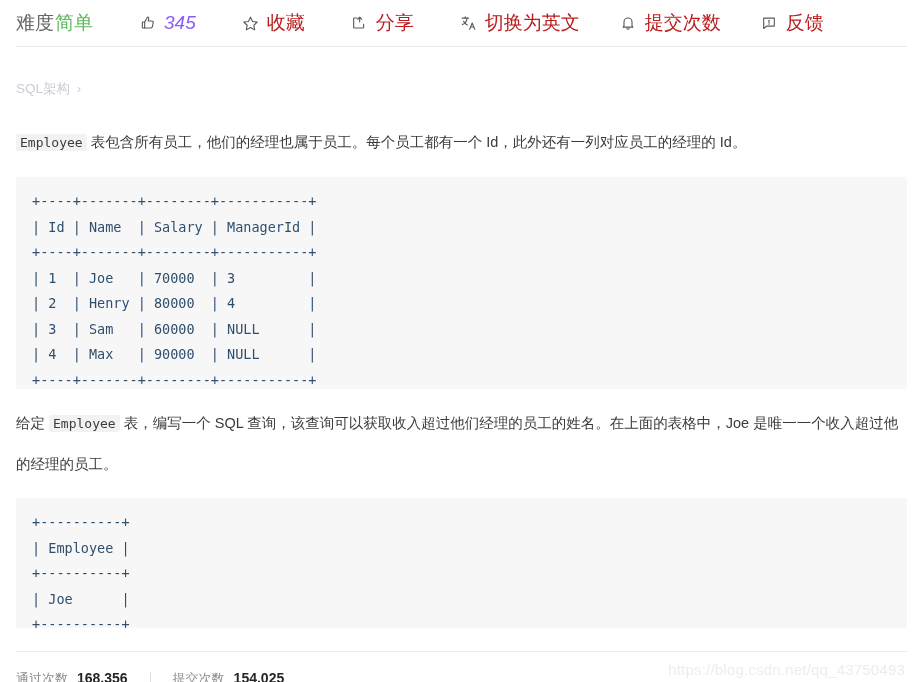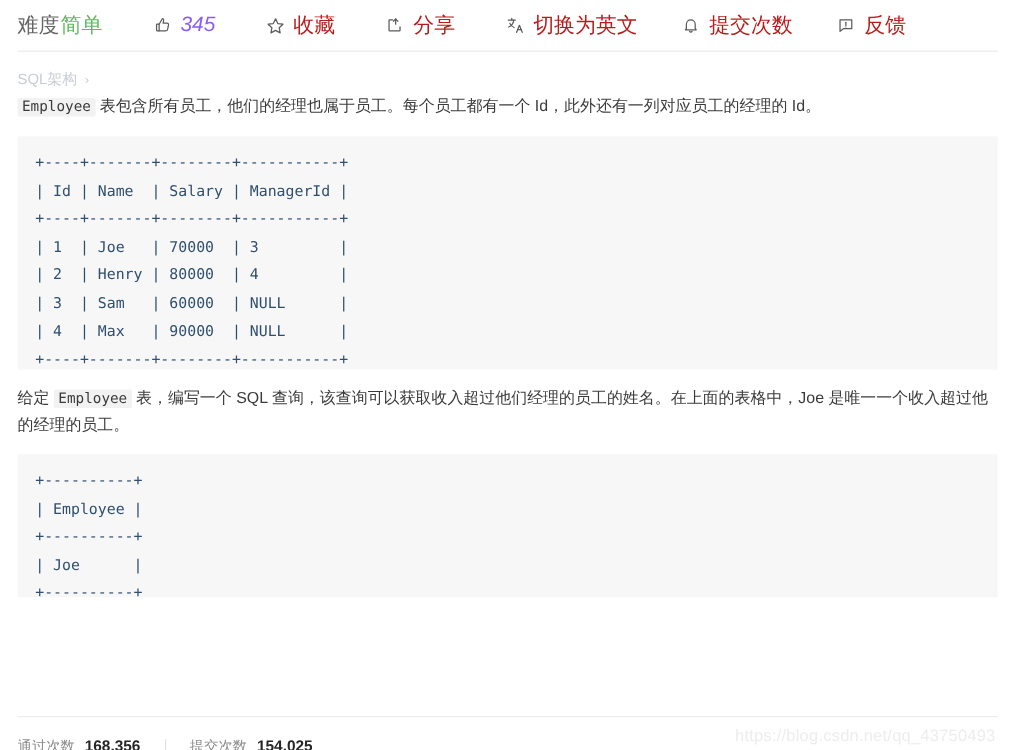--- a/index.html
+++ b/index.html
@@ -72,38 +72,38 @@
 
   
   .divider {
     height: 1px;
     background: #e8e8e8;
     margin: 6px 0 0 0;
   }
 
   
   .breadcrumb {
-    margin-top: 16px;
+    margin-top: 33px;
     font-size: 13.5px;
     color: #c8ccd4;
     display: flex;
     align-items: center;
   }
   .breadcrumb .chev {
     margin-left: 7px;
     font-size: 12px;
     color: #c8ccd4;
   }
 
   
   .para {
     font-size: 14.5px;
-    line-height: 24px;
+    line-height: 40px;
     color: #3b3b3b;
-    margin: 4px 0 0 0;
+    margin: 24px 0 0 0;
     max-width: 900px;
   }
   .para.second { margin-top: 14px; }
   code.inline {
     font-family: "DejaVu Sans Mono", "Liberation Mono", monospace;
     font-size: 13px;
     background: #f2f2f2;
     color: #3b3b3b;
     padding: 1px 4px;
     border-radius: 2px;

